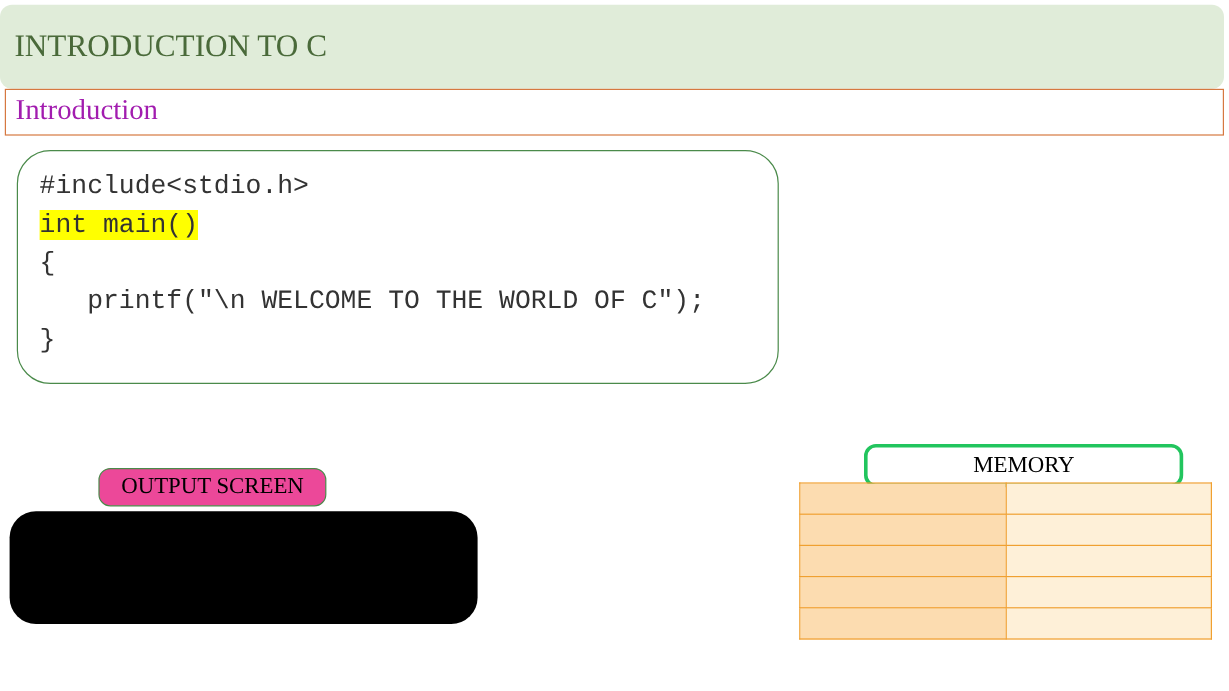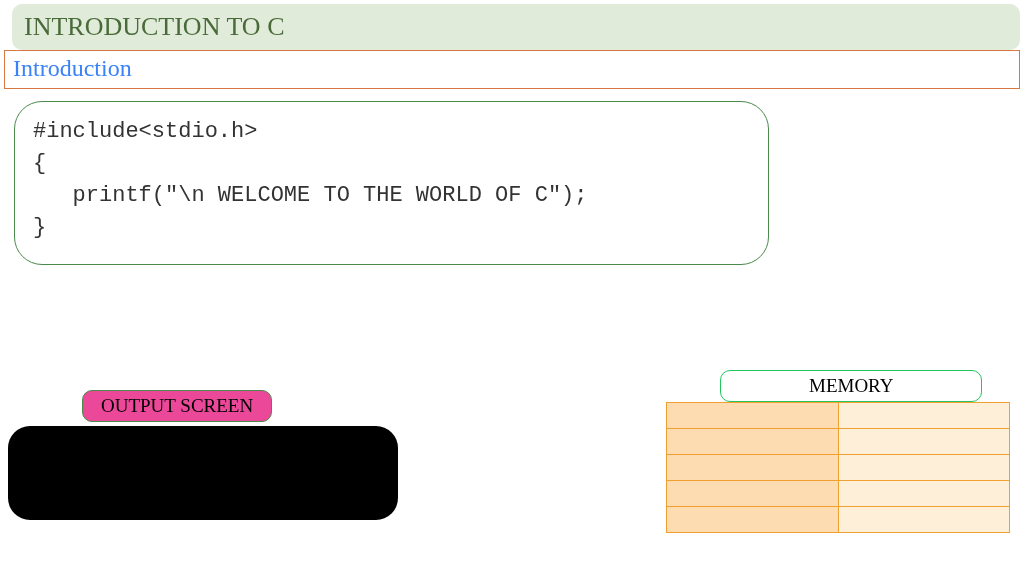--- a/index.html
+++ b/index.html
@@ -10,47 +10,47 @@
     body {
       width: 1024px;
       height: 576px;
       font-family: Georgia, 'Times New Roman', serif;
       background: white;
       overflow: hidden;
     }
     .title-bar {
       background: #e0ecd9;
       border-radius: 10px;
-      padding: 8px 12px;
-      margin: 4px 4px 0 12px;
+      padding: 20px 12px;
+      margin: 4px 4px 0 0;
     }
     .title-text {
       font-size: 26px;
       color: #4a6a3a;
       font-weight: normal;
     }
     .subtitle-box {
       border: 1px solid #d67840;
       margin: 0 4px;
       padding: 4px 8px 6px 8px;
     }
     .subtitle-line1 {
       font-size: 24px;
-      color: #3b82f6;
+      color: #a21caf;
     }
     .subtitle-line2 {
       font-size: 24px;
       color: #000;
       padding-left: 32px;
     }
     .code-box {
       border: 1px solid #4a8a4a;
       border-radius: 28px;
       margin: 12px 0 0 14px;
-      width: 755px;
+      width: 635px;
       padding: 14px 18px 20px 18px;
       font-family: 'Courier New', Courier, monospace;
       font-size: 22px;
       color: #333;
       line-height: 1.45;
     }
     .code-line {
       white-space: pre;
     }
     .highlight {
@@ -70,21 +70,21 @@
     .output-screen {
       background: #000;
       border-radius: 22px;
       position: absolute;
       left: 8px;
       top: 426px;
       width: 390px;
       height: 94px;
     }
     .memory-label-box {
-      border: 1px solid #22c55e;
+      border: 3px solid #22c55e;
       border-radius: 10px;
       position: absolute;
       left: 720px;
       top: 370px;
       padding: 4px 88px;
       background: white;
       font-size: 19px;
       font-family: Georgia, serif;
     }
     .memory-table {
@@ -112,20 +112,21 @@
 <div class="title-bar">
   <span class="title-text">INTRODUCTION TO C</span>
 </div>
 
 <div class="subtitle-box">
   <div class="subtitle-line1">Introduction</div>
 </div>
 
 <div class="code-box">
   <div class="code-line">#include&lt;stdio.h&gt;</div>
+  <div class="code-line"><span class="highlight">int main()</span></div>
   <div class="code-line">{</div>
   <div class="code-line">   printf("\n WELCOME TO THE WORLD OF C");</div>
   <div class="code-line">}</div>
 </div>
 
 <div class="output-label-box">
   <span>OUTPUT SCREEN</span>
 </div>
 <div class="output-screen"></div>
 

